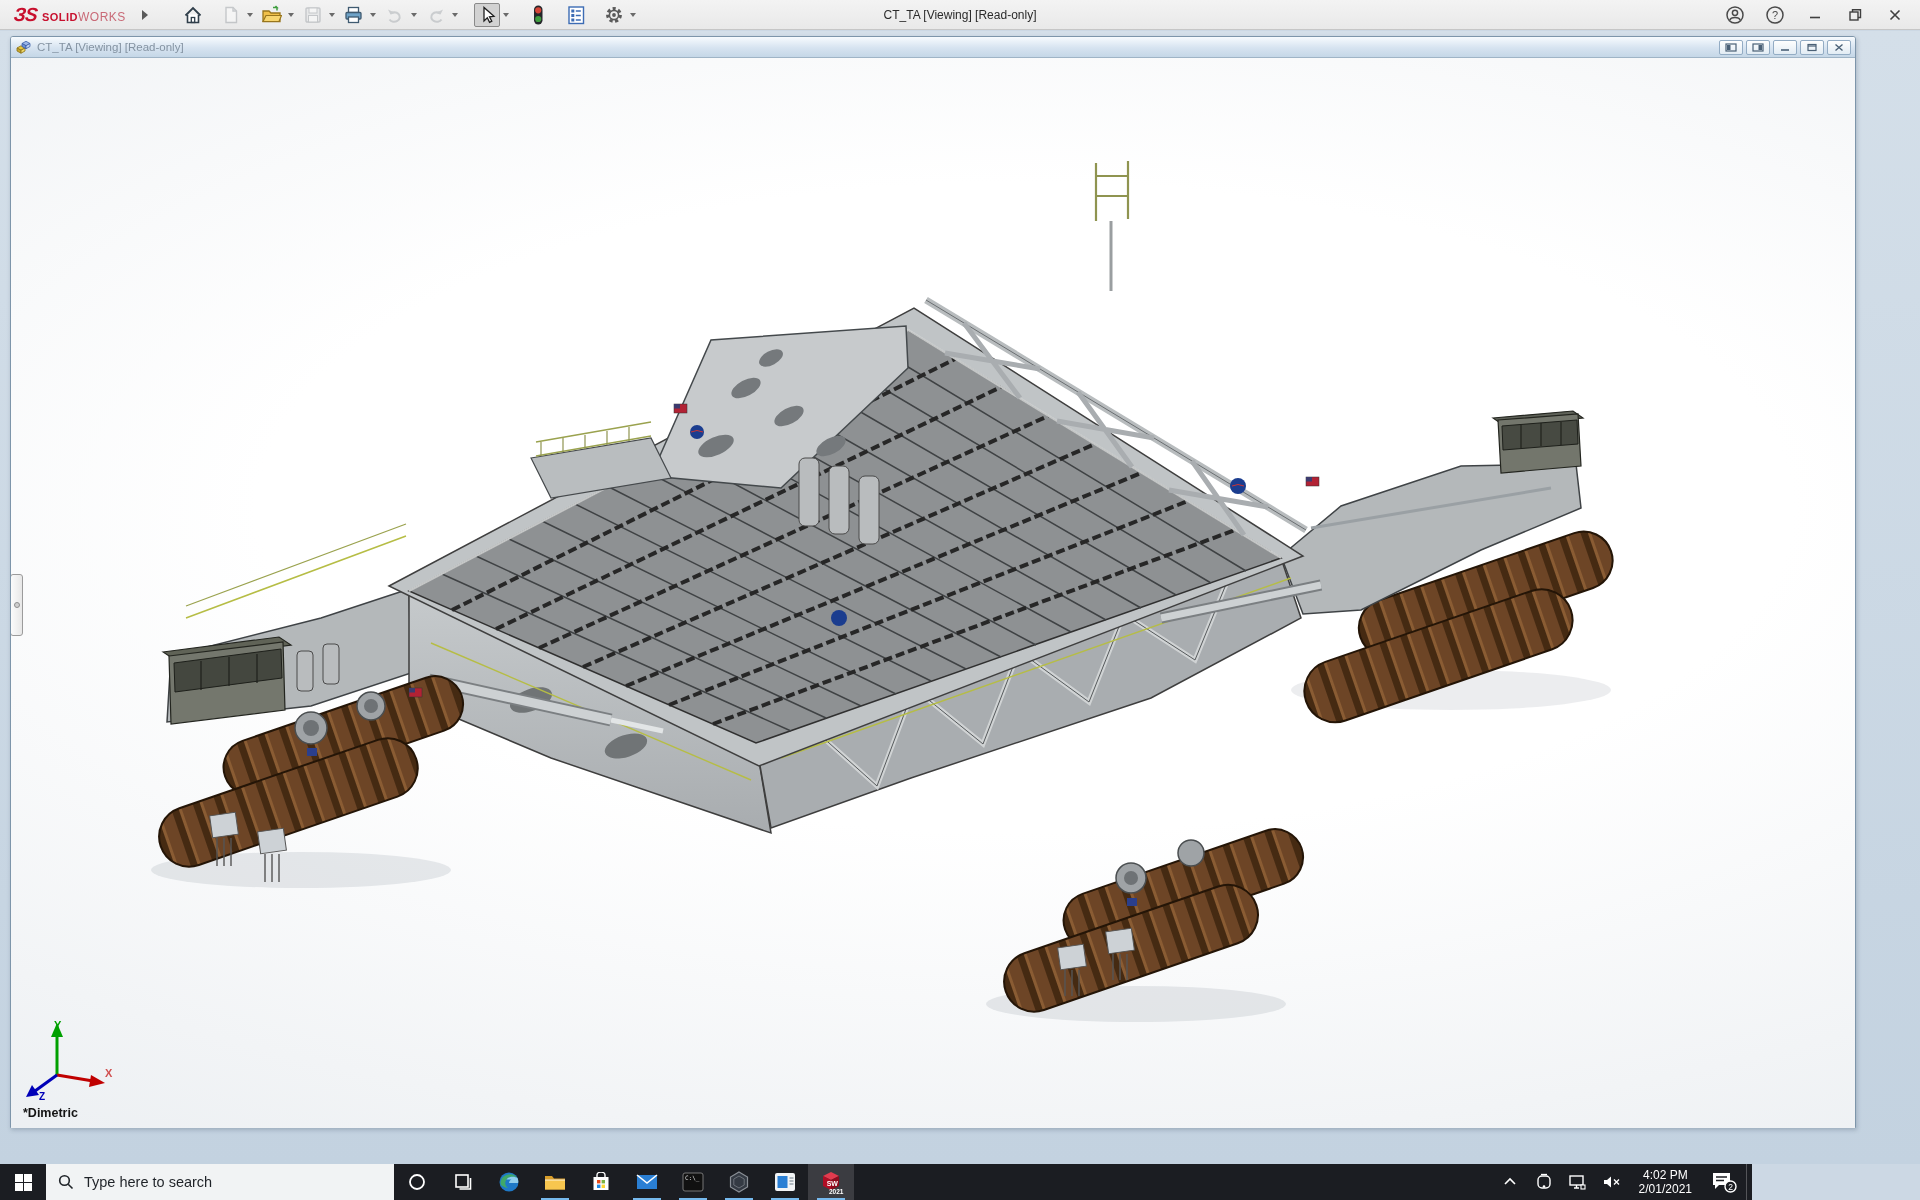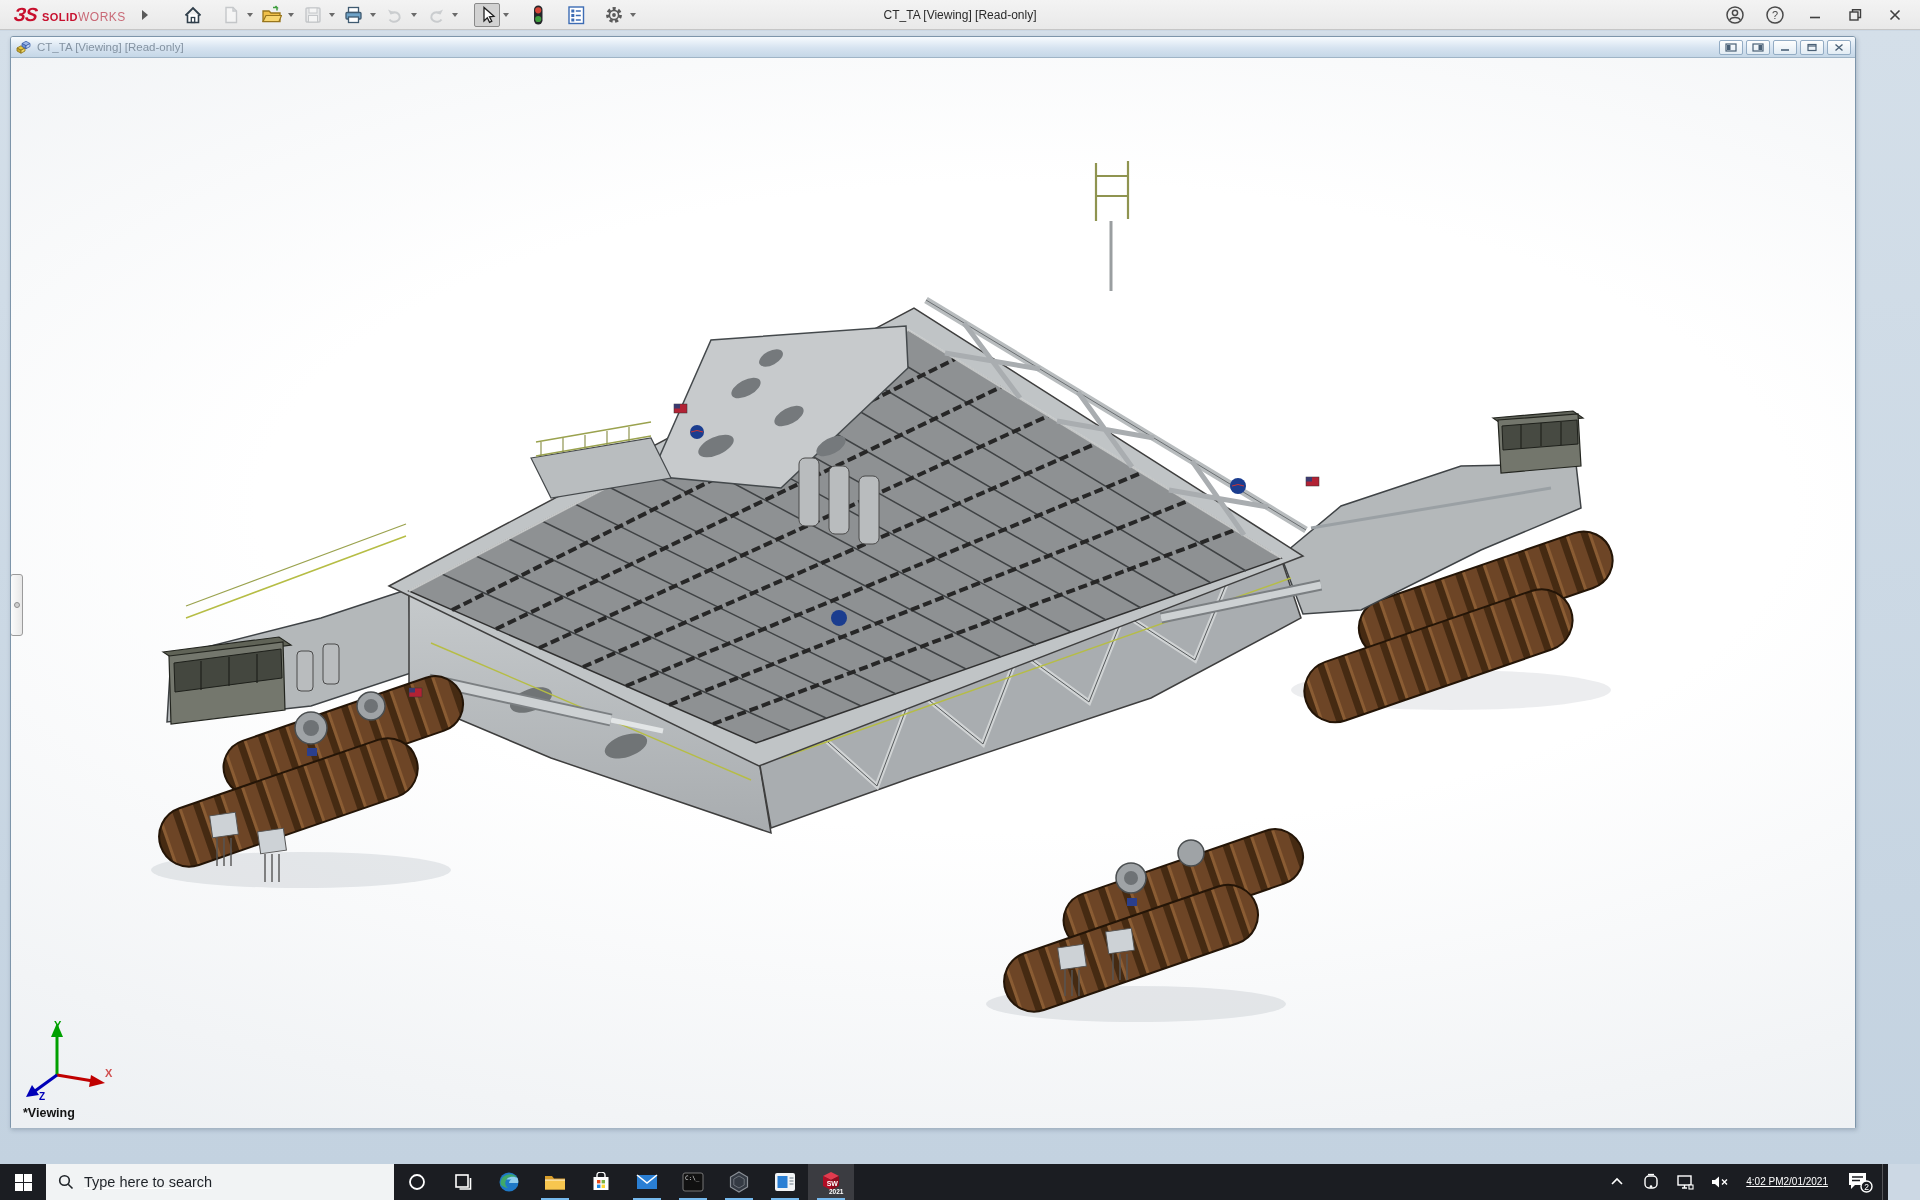--- a/index.html
+++ b/index.html
@@ -49,31 +49,31 @@
     overflow:hidden; }
   .view-label { position:absolute; left:12px; bottom:8px; font-size:12.5px; font-weight:bold; color:#141414; }
   .triad { position:absolute; left:8px; bottom:26px; }
   .pane-tab { position:absolute; left:-1px; top:516px; width:13px; height:62px;
     border:1px solid #9b9b9b; border-radius:3px; background:linear-gradient(90deg,#fbfbfb,#e7e7e7); }
   .pane-tab .dot { position:absolute; left:2.5px; top:27px; width:6px; height:6px; border-radius:50%;
     background:#cfcfcf; border:1px solid #8f8f8f; }
   .model-svg { position:absolute; inset:0; }
 
   
-  .taskbar { position:absolute; left:0; bottom:0; width:1888px; height:36px;
-    background:#1b1d22; display:flex; align-items:stretch; z-index:40; color:#fff;text-decoration:underline; }
+  .taskbar { position:absolute; left:0; bottom:0; width:1752px; height:36px;
+    background:#1b1d22; display:flex; align-items:stretch; z-index:40; color:#fff; }
   .tb-item { width:46px; display:flex; align-items:center; justify-content:center; position:relative; }
   .tb-item.running::after { content:""; position:absolute; bottom:0; left:9px; right:9px; height:2px; background:#76b9ed; }
   .tb-item.active { background:rgba(255,255,255,.14); }
   .searchbox { width:348px; background:#f1f3f4; display:flex; align-items:center; gap:10px; padding:0 12px; }
   .searchbox span { font-size:14.5px; color:#1f2328; }
   .tray { margin-left:auto; display:flex; align-items:stretch; }
   .tray .tb-item { width:34px; }
-  .clock { display:flex; justify-content:center; align-items:center;
-    font-size:10px; line-height:14px; padding:16px 10px; }
+  .clock { display:flex; flex-direction:column; justify-content:center; align-items:center;
+    font-size:12px; line-height:14px; padding:16px 10px; }
   .showdesk { width:6px; border-left:1px solid rgba(255,255,255,.25); }
 </style>
 </head>
 <body>
 
 <div class="screen">
 
   <div class="titlebar">
     <div class="brand">
       <span class="glyph">ЗS</span>
@@ -428,21 +428,21 @@
           <polygon points="38,6 32,20 44,20" fill="#00a000"></polygon>
           <text x="35" y="12" font-size="11" fill="#00a000" font-family="Liberation Sans, sans-serif" font-weight="bold">Y</text>
           <path d="M38,58 L74,64" stroke="#c00000" stroke-width="3"></path>
           <polygon points="86,66 72,58 70,70" fill="#c00000"></polygon>
           <text x="86" y="60" font-size="11" fill="#d05050" font-family="Liberation Sans, sans-serif" font-weight="bold">X</text>
           <path d="M38,58 L16,74" stroke="#0000b8" stroke-width="3"></path>
           <polygon points="7,80 20,78 13,68" fill="#0000b8"></polygon>
           <text x="20" y="83" font-size="10" fill="#0000b8" font-family="Liberation Sans, sans-serif" font-weight="bold">Z</text>
         </svg>
 
-        <div class="view-label">*Viewing</div>
+        <div class="view-label">*Dimetric</div>
 
         <div class="pane-tab">
           <div class="dot"></div>
         </div>
       </div>
     </div>
   </div>
 
   <div class="taskbar">
     <div class="tb-item">

